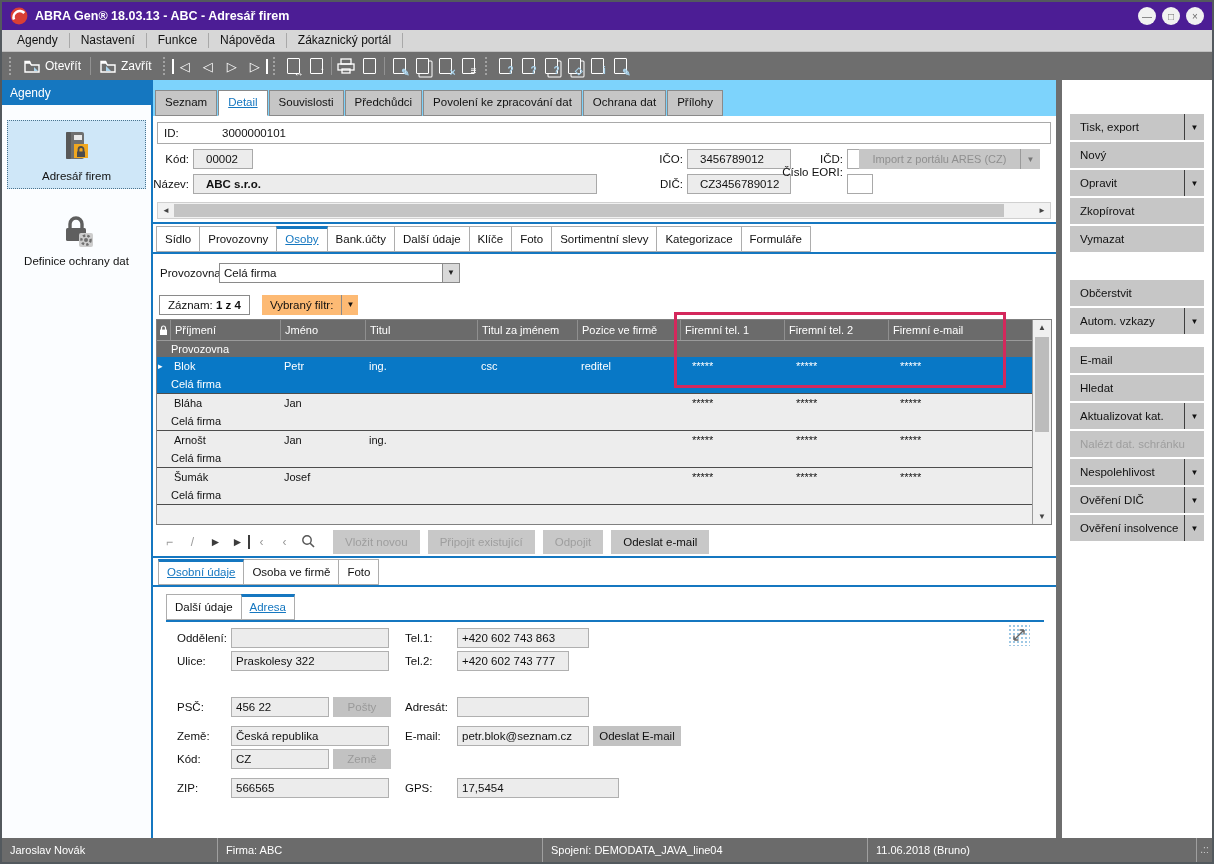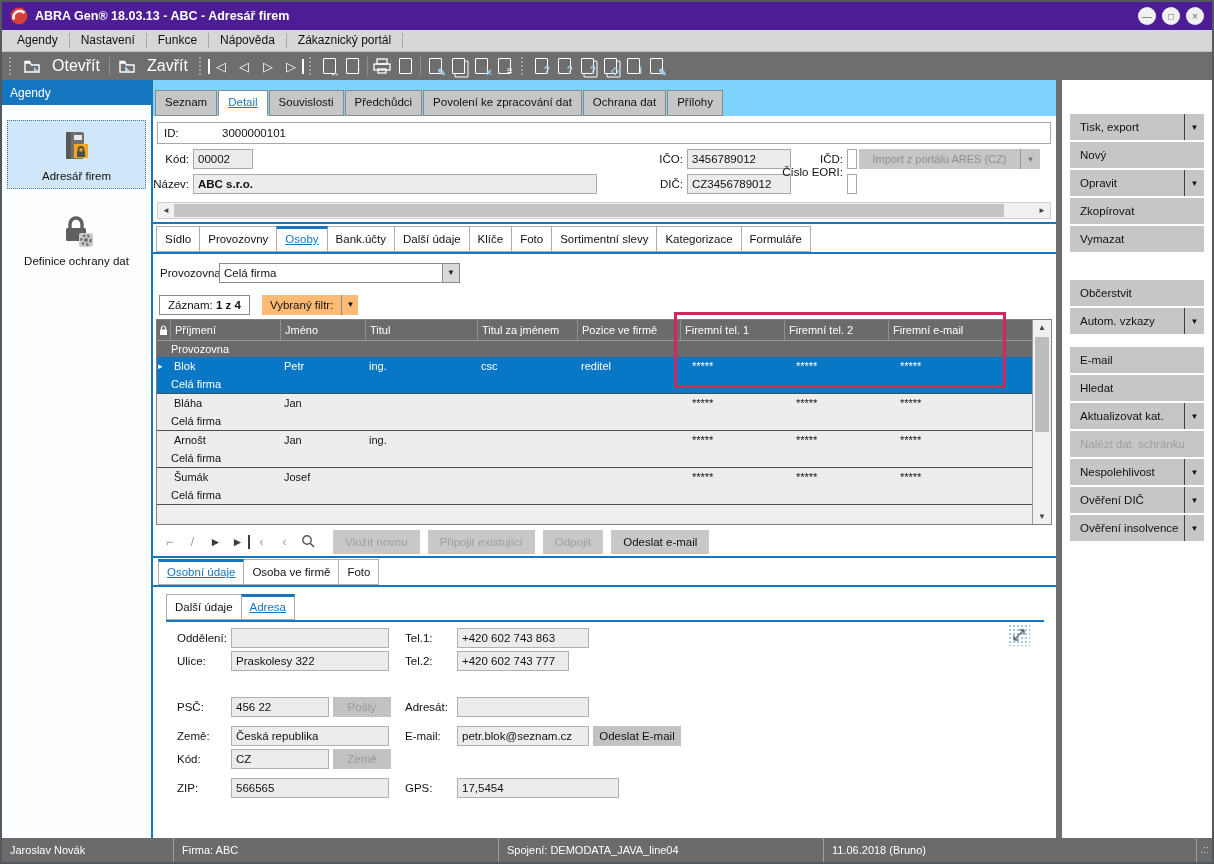--- a/index.html
+++ b/index.html
@@ -16,21 +16,21 @@
 
   
   .menubar { height:22px; background:#d7d7d7; display:flex; align-items:center; padding-left:4px;
              border-bottom:1px solid #bfbfbf; }
   .menu-item { padding:0 11px; font-size:12px; border-right:1px solid #a9a9a9; height:15px; line-height:15px; }
 
   
   .toolbar { height:28px; background:#6e6e6e; display:flex; align-items:center; color:#fff; padding-left:2px; }
   .tb-grip { width:4px; height:18px; border-left:2px dotted #a2a2a2; margin:0 5px; }
   .tb-sep  { width:1px; height:18px; background:#929292; margin:0 3px; }
-  .tb-btn  { display:flex; align-items:center; gap:12px; padding:0 6px; font-size:16px; height:24px;text-align:center; }
+  .tb-btn  { display:flex; align-items:center; gap:5px; padding:0 6px; font-size:12px; height:24px;text-align:center; }
   .tb-ic   { width:21px; height:21px; display:flex; align-items:center; justify-content:center; position:relative; margin:0 1px; }
   .tb-nav  { color:#fff; font-size:13px; width:24px; text-align:center; }
   .bar-l { border-left:2px solid #fff; } .bar-r { border-right:2px solid #fff; }
   .pg { position:absolute; left:4px; top:2px; width:13px; height:16px; border:1.5px solid #fff; border-radius:1px; background:transparent; }
   .ov { position:absolute; right:0; bottom:-1px; font-size:10px; font-weight:bold; color:#a9d3ec; line-height:10px; }
   .ov.w { color:#fff; } .ov.c { right:2px; bottom:1px; }
   .pg2 { box-shadow:3px 3px 0 -0.5px #6e6e6e, 3px 3px 0 0.5px #fff; }
 
   
   .app-body { position:absolute; top:78px; left:0; right:0; bottom:24px; display:flex; }
@@ -44,21 +44,21 @@
   .main { flex:1; min-width:0; display:flex; flex-direction:column; background:#fff; }
   .main-tabs { height:36px; background:#7dd3fc; display:flex; align-items:flex-end; padding-left:2px; }
   .mtab { height:26px; line-height:23px; padding:0 9px; background:#c6c6c6; border:1px solid #8a8a8a;
           margin-right:1px; font-size:11.5px; white-space:nowrap; }
   .mtab.active { background:#fff; color:#1577c0; text-decoration:underline; border-bottom-color:#fff; }
 
   .content { flex:1; position:relative; background:#fff; font-size:11.5px; }
   .blueline { position:absolute; left:0; right:0; height:2px; background:#1577c0; }
 
   .fld { position:absolute; height:20px; background:#ececec; border:1px solid #a9a9a9;
-         line-height:18px; padding:0 4px; font-size:11.5px; white-space:nowrap; overflow:hidden; }
+         line-height:18px; padding:0 12px; font-size:11.5px; white-space:nowrap; overflow:hidden; }
   .fld.white { background:#fff; }
   .lab { position:absolute; line-height:20px; text-align:right; white-space:nowrap; }
 
   #id-row { position:absolute; top:6px; left:4px; width:894px; height:22px; border:1px solid #a9a9a9;
             background:#fff; line-height:20px; }
   #id-row .idlab { position:absolute; left:6px; } #id-row .idval { position:absolute; left:64px; }
 
   #hscroll { position:absolute; top:86px; left:4px; width:894px; height:17px; background:#f1f1f1;
              border:1px solid #d0d0d0; }
   .hs-arrow { position:absolute; top:0; width:16px; height:15px; text-align:center; font-size:8px;
@@ -129,21 +129,21 @@
             align-items:center; padding-left:10px; font-size:11.5px; white-space:nowrap; }
   .rp-btn .dd-part { margin-left:auto; width:20px; align-self:stretch; display:flex; align-items:center;
                      justify-content:center; border-left:1px solid #3f3f3f; font-size:8px; }
   .rp-btn.dis { color:#9e9e9e; }
   .gap-lg { margin-top:28px !important; } .gap-sm { margin-top:13px !important; }
 
   
   .statusbar { position:absolute; left:0; right:0; bottom:0; height:24px; background:#6b6b6b; color:#fff;
                font-size:11px; display:flex; align-items:center; }
   .sb-seg { height:100%; line-height:24px; padding-left:8px; border-right:1px solid #9f9f9f; white-space:nowrap; }
-  .sb1{width:172px} .sb2{width:325px} .sb3{width:325px} .sb4{flex:1; border-right:none}
+  .sb1{width:216px} .sb2{width:325px} .sb3{width:325px} .sb4{flex:1; border-right:none}
   .sb-grip { width:16px; text-align:center; color:#d0d0d0; border-left:1px solid #9f9f9f; height:100%; line-height:24px; font-size:10px; }
 </style>
 </head>
 <body>
 
 <div class="window">
 
   <div class="titlebar">
     <svg width="18" height="18">
       <circle cx="9" cy="9" r="8.4" fill="#d93f34"></circle>

